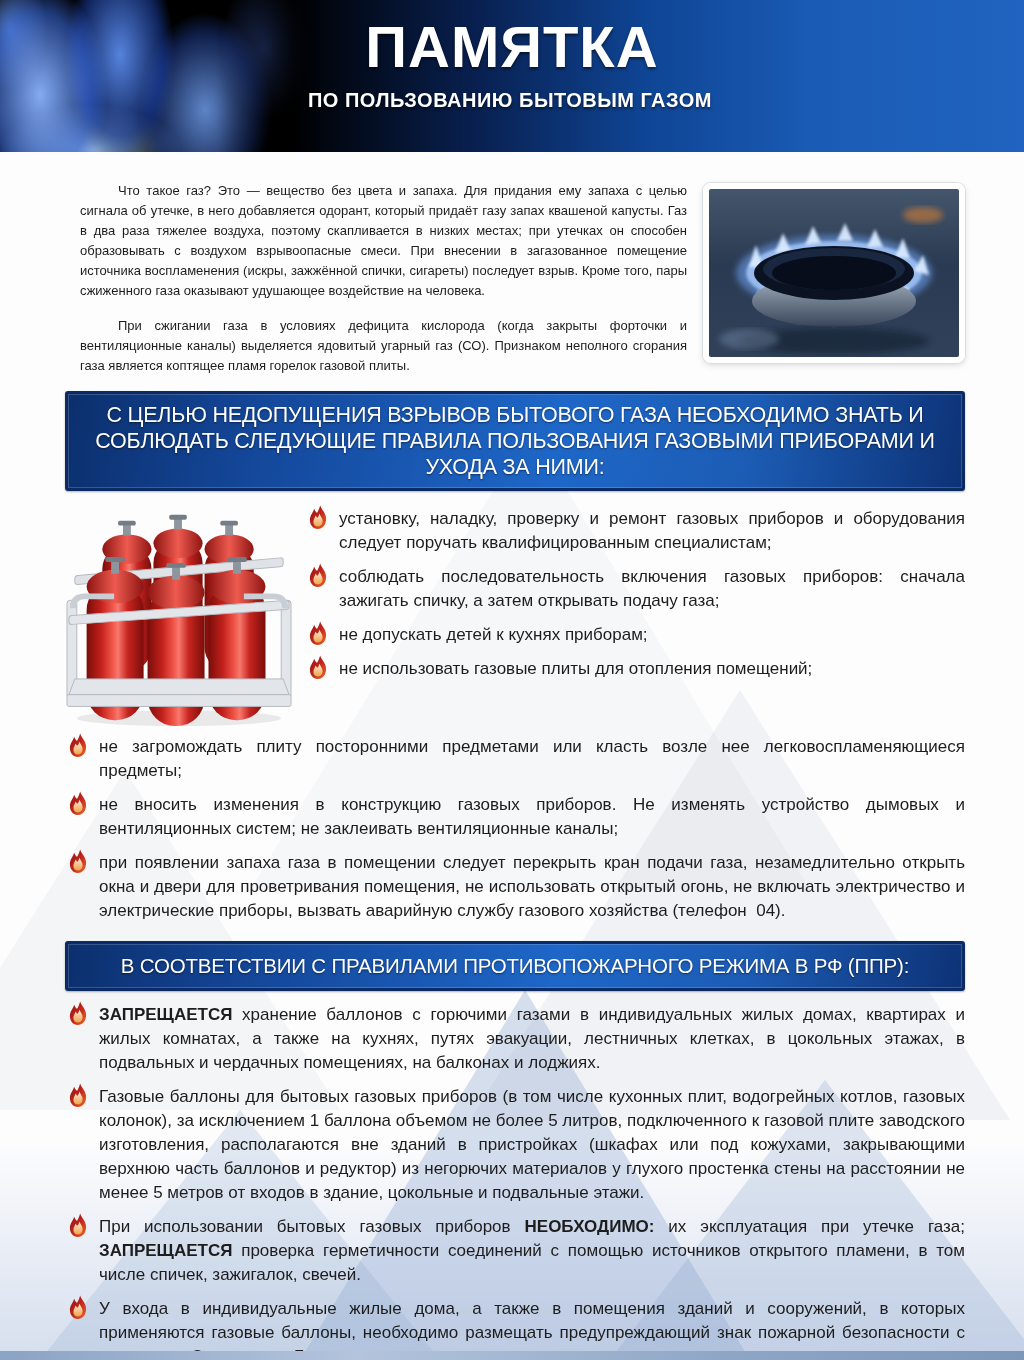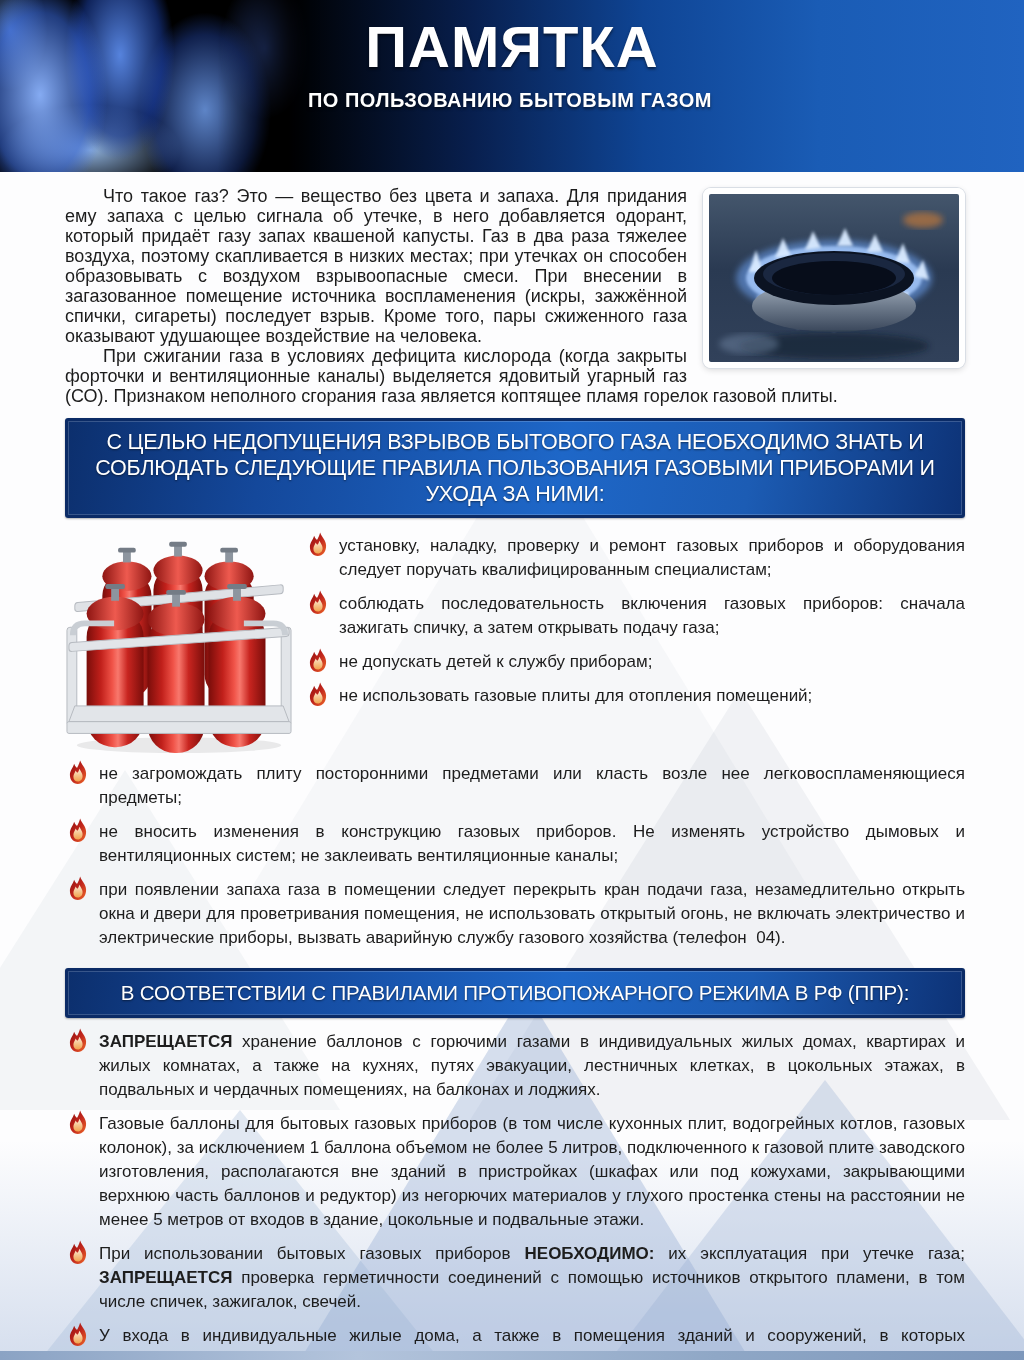--- a/index.html
+++ b/index.html
@@ -14,42 +14,42 @@
   .t3{left:610px;top:1080px;width:430px;height:280px;background:rgba(148,172,210,.30);}
   .t4{left:470px;top:690px;width:540px;height:430px;background:rgba(120,135,160,.09);}
   .t5{left:-90px;top:770px;width:430px;height:340px;background:rgba(120,135,160,.07);}
   .t6{left:250px;top:430px;width:560px;height:460px;background:rgba(120,135,160,.05);}
   .bg-fade{position:absolute;left:0;right:0;top:1140px;height:220px;
     background:linear-gradient(180deg,rgba(185,200,225,0) 0%,rgba(165,185,218,.45) 100%);}
   .bottom-strip{position:absolute;left:0;right:0;bottom:0;height:9px;z-index:3;
     background:linear-gradient(90deg,#8ba3c4,#b3c4dc 35%,#8fa7c6 70%,#7d97bb);}
 
   
-  .header{position:relative;z-index:2;height:172px;
+  .header{position:relative;z-index:2;height:152px;
     background:linear-gradient(90deg,#000 0%,#000 28%,#081f4e 46%,#0f4595 63%,#1a5cb5 80%,#2063c0 100%);}
   .flames{position:absolute;top:0;left:0;bottom:0;width:320px;
     background:
       radial-gradient(90px 150px at 40px 95px,rgba(140,180,255,.95),rgba(60,110,230,.55) 55%,transparent 75%),
       radial-gradient(70px 135px at 120px 55px,rgba(95,145,245,.9),rgba(30,70,180,.5) 60%,transparent 78%),
       radial-gradient(85px 125px at 205px 110px,rgba(120,170,255,.78),rgba(40,80,190,.4) 60%,transparent 78%),
       radial-gradient(60px 95px at 265px 48px,rgba(70,110,220,.55),transparent 75%),
       radial-gradient(130px 65px at 90px 150px,rgba(165,205,255,.85),transparent 70%),
       radial-gradient(50px 80px at 10px 30px,rgba(110,160,250,.7),transparent 75%),
       #000;
     -webkit-mask-image:linear-gradient(90deg,#000 68%,transparent 100%);
     mask-image:linear-gradient(90deg,#000 68%,transparent 100%);}
   .titles{position:relative;text-align:center;color:#fff;padding-top:16px;}
   .titles h1{margin:0;font-size:58px;line-height:62px;font-weight:700;letter-spacing:1px;
     text-shadow:0 2px 3px rgba(0,0,0,.55);}
   .titles h2{margin:6px 4px 0 0;font-size:20px;line-height:32px;font-weight:700;letter-spacing:.5px;
     text-shadow:0 2px 3px rgba(0,0,0,.55);}
 
   
   .main{position:relative;z-index:2;padding:14px 59px 0 65px;color:#1d1d1d;}
-  .para{margin:0;font-size:18px;line-height:20px;text-align:justify;}
+  .para{margin:15px;font-size:13px;line-height:20px;text-align:justify;}
   .para.indent{text-indent:38px;}
   .photo-frame{float:right;width:250px;height:168px;margin:2px 0 6px 16px;
     border:6px solid #fff;border-radius:8px;overflow:hidden;
     box-shadow:0 0 0 1px #d9dee5,0 2px 6px rgba(0,0,0,.15);}
   .photo-frame svg{display:block;}
 
   .banner{border:3px solid #0b2b66;border-radius:3px;color:#fff;text-align:center;font-weight:400;
     background:linear-gradient(100deg,#0c2f6d 0%,#14489b 22%,#1e67c8 55%,#1c5cb4 76%,#0d3276 100%);
     box-shadow:inset 0 0 0 1px rgba(255,255,255,.18),0 1px 2px rgba(0,0,0,.3);
     text-shadow:0 1px 2px rgba(0,0,0,.5);letter-spacing:-.2px;}
@@ -252,21 +252,21 @@
           <span class="txt"><span>установку, наладку, проверку и ремонт газовых приборов и оборудования следует поручать квалифицированным специалистам;</span></span></li>
         <li class="bullet">
           <svg class="fi" viewBox="0 0 22 30">
               <use href="#flameSym"></use>
             </svg>
           <span class="txt"><span>соблюдать последовательность включения газовых приборов: сначала зажигать спичку, а затем открывать подачу газа;</span></span></li>
         <li class="bullet">
           <svg class="fi" viewBox="0 0 22 30">
               <use href="#flameSym"></use>
             </svg>
-          <span class="txt"><span>не допускать детей к службу приборам;</span></span></li>
+          <span class="txt"><span>не допускать детей к кухнях приборам;</span></span></li>
         <li class="bullet">
           <svg class="fi" viewBox="0 0 22 30">
               <use href="#flameSym"></use>
             </svg>
           <span class="txt"><span>не использовать газовые плиты для отопления помещений;</span></span></li>
       </ul>
 
       <ul class="bullets full">
         <li class="bullet">
           <svg class="fi" viewBox="0 0 22 30">

